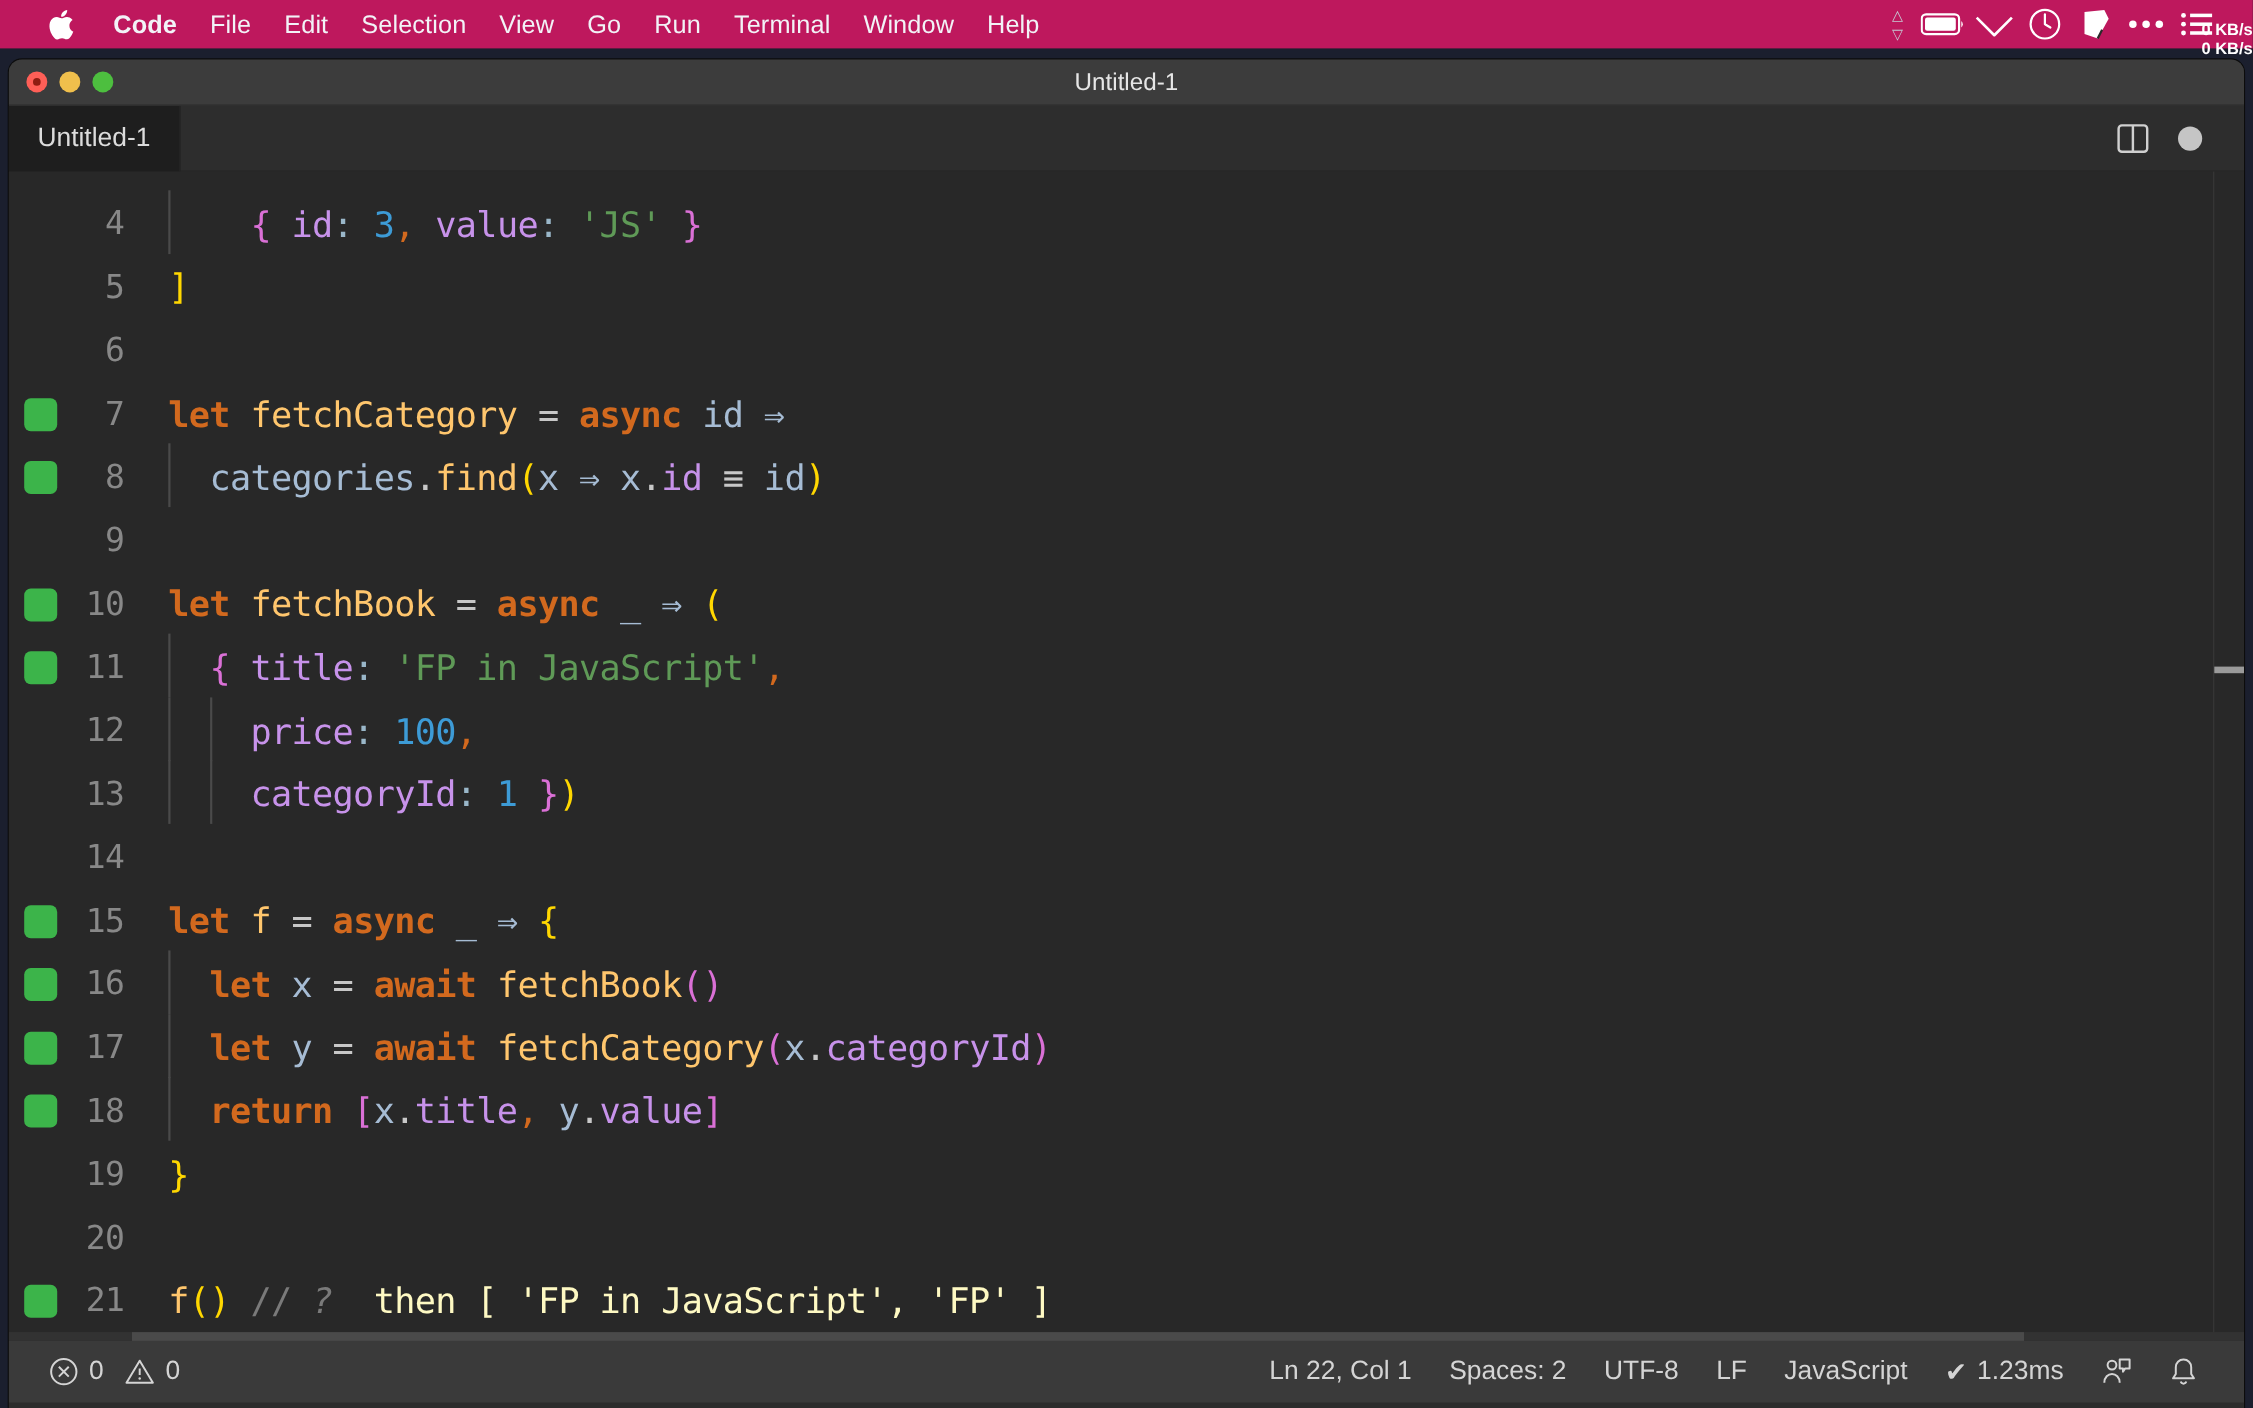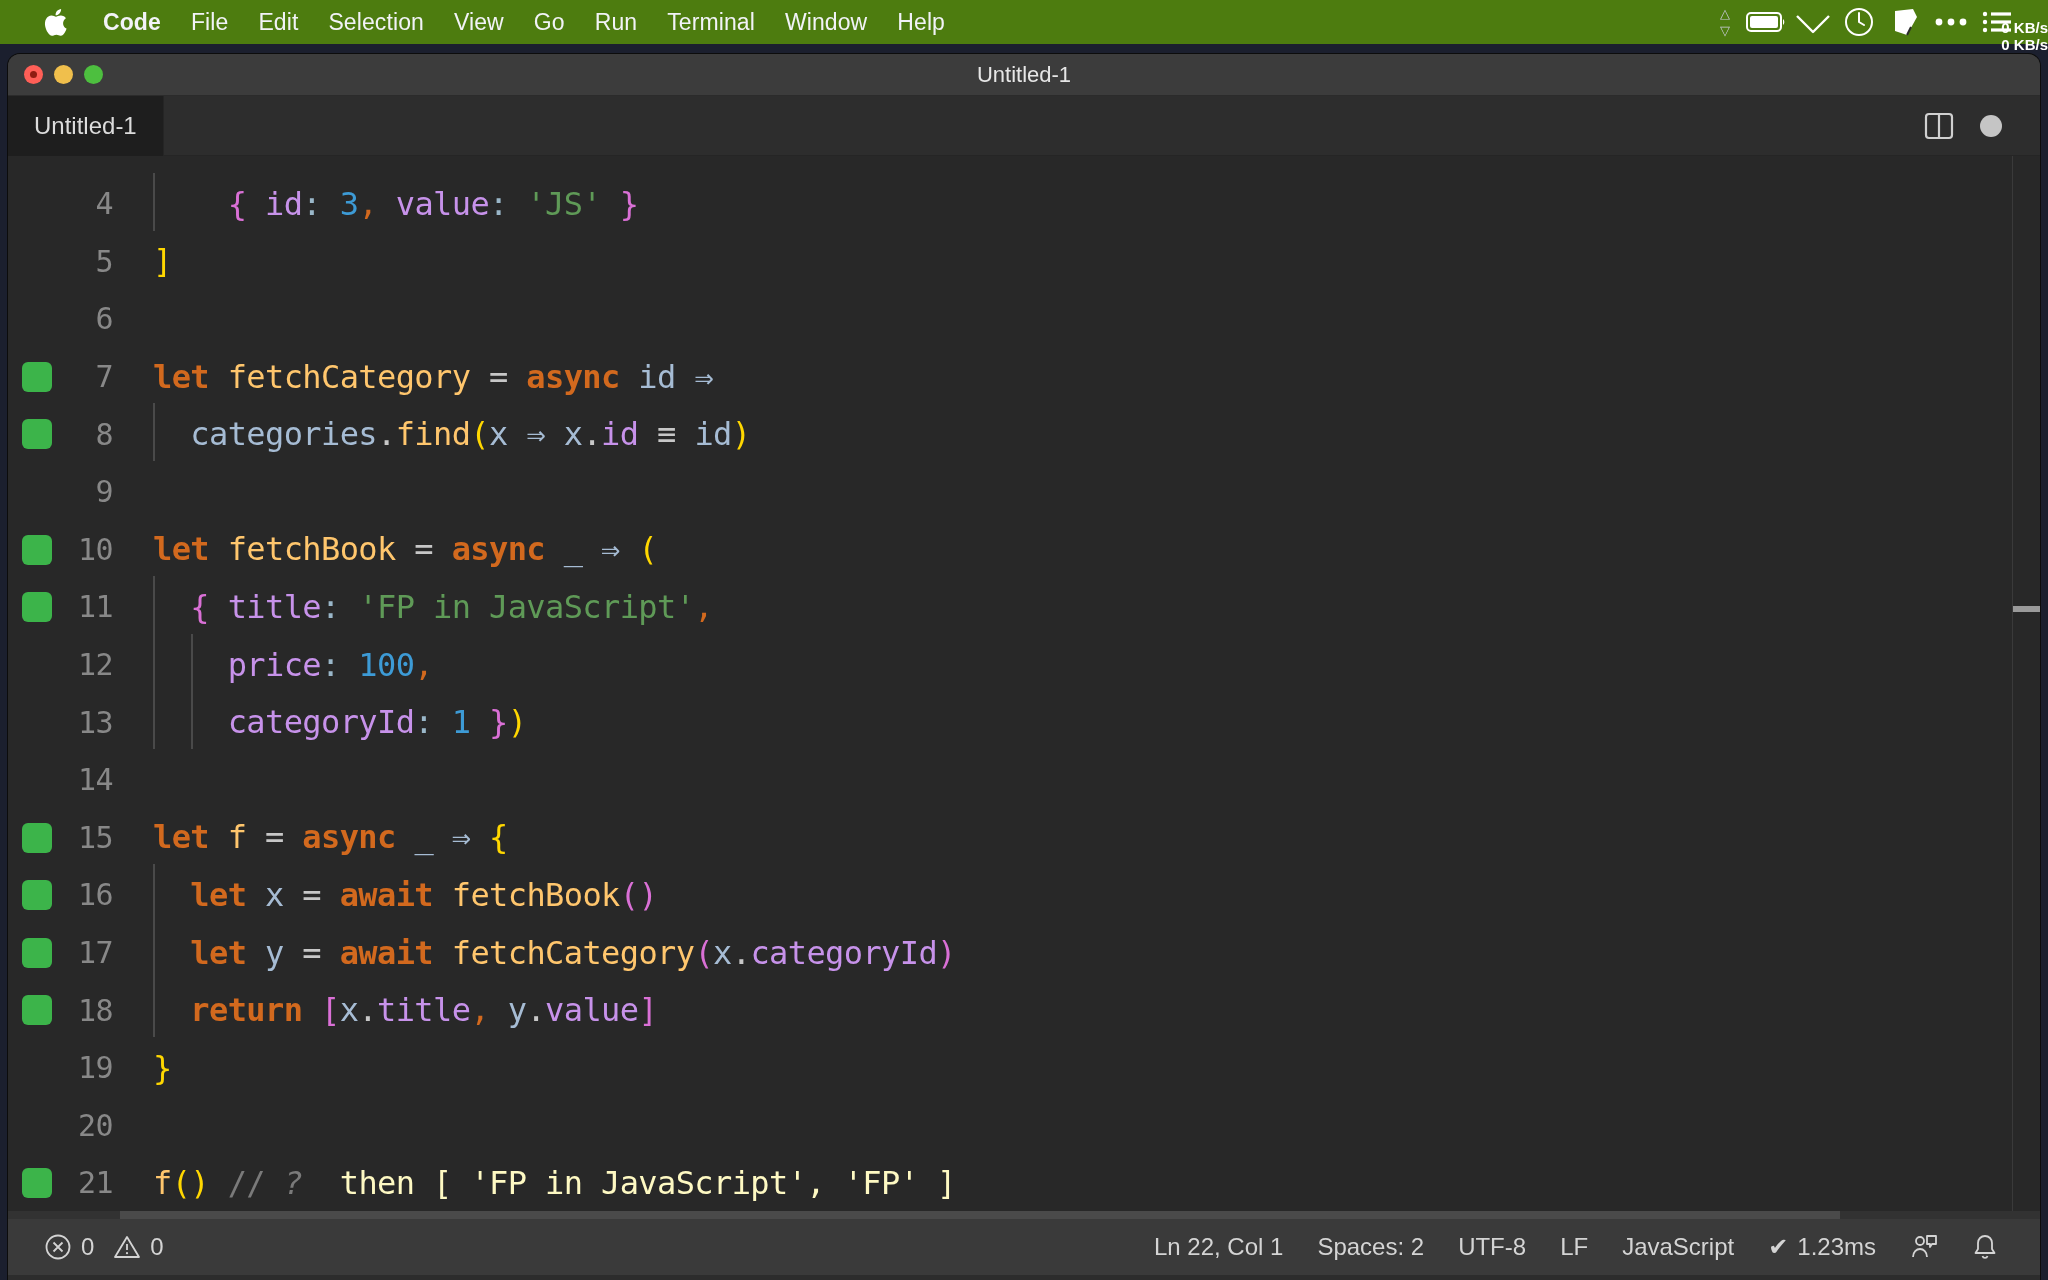--- a/index.html
+++ b/index.html
@@ -6,21 +6,21 @@
   html,body { width:2048px; height:1280px; overflow:hidden; }
   body {
     background:#1b1f2e;
     font-family:"Liberation Sans", sans-serif;
     -webkit-font-smoothing:antialiased;
   }
 
   
   .menubar{
     position:absolute; top:0; left:0; width:2048px; height:44px;
-    background:#4d7c0f; display:flex; align-items:center;
+    background:#be185d; display:flex; align-items:center;
     color:#ffffff; padding:0 14px;
   }
   .apple-logo{
     width:30px; height:34px; margin:0 18px 0 26px;
     display:flex; align-items:center; justify-content:center;
   }
   .menubar .mitem{
     font-size:23px; padding:0 15px; color:#f2f3f7; letter-spacing:.1px;
     white-space:nowrap; line-height:1;
   }

